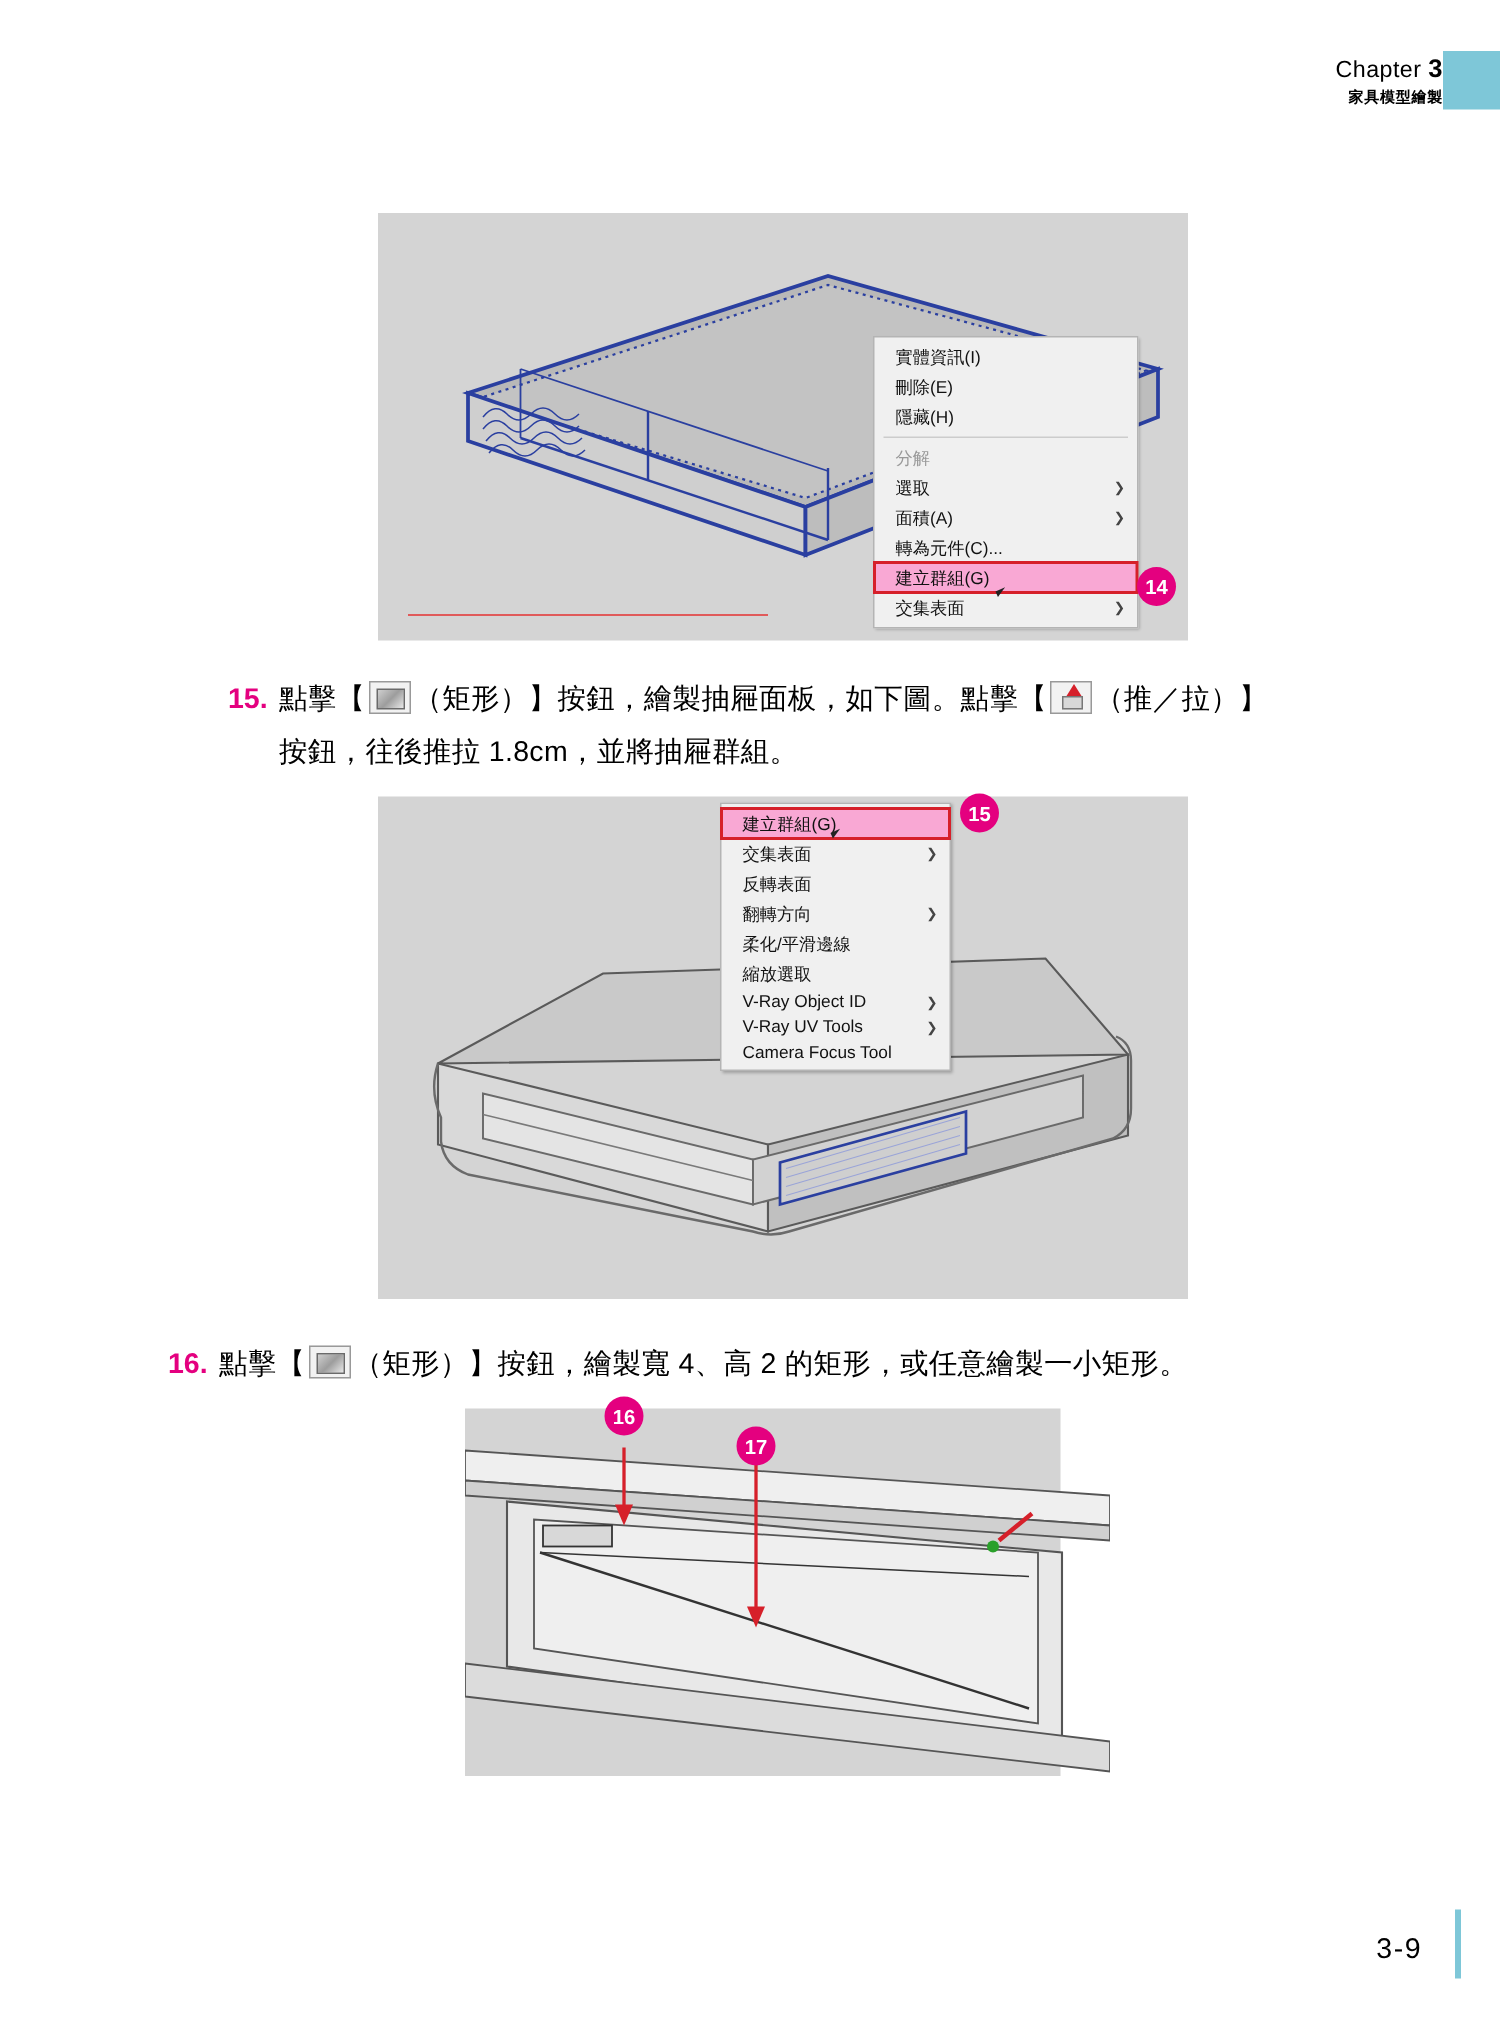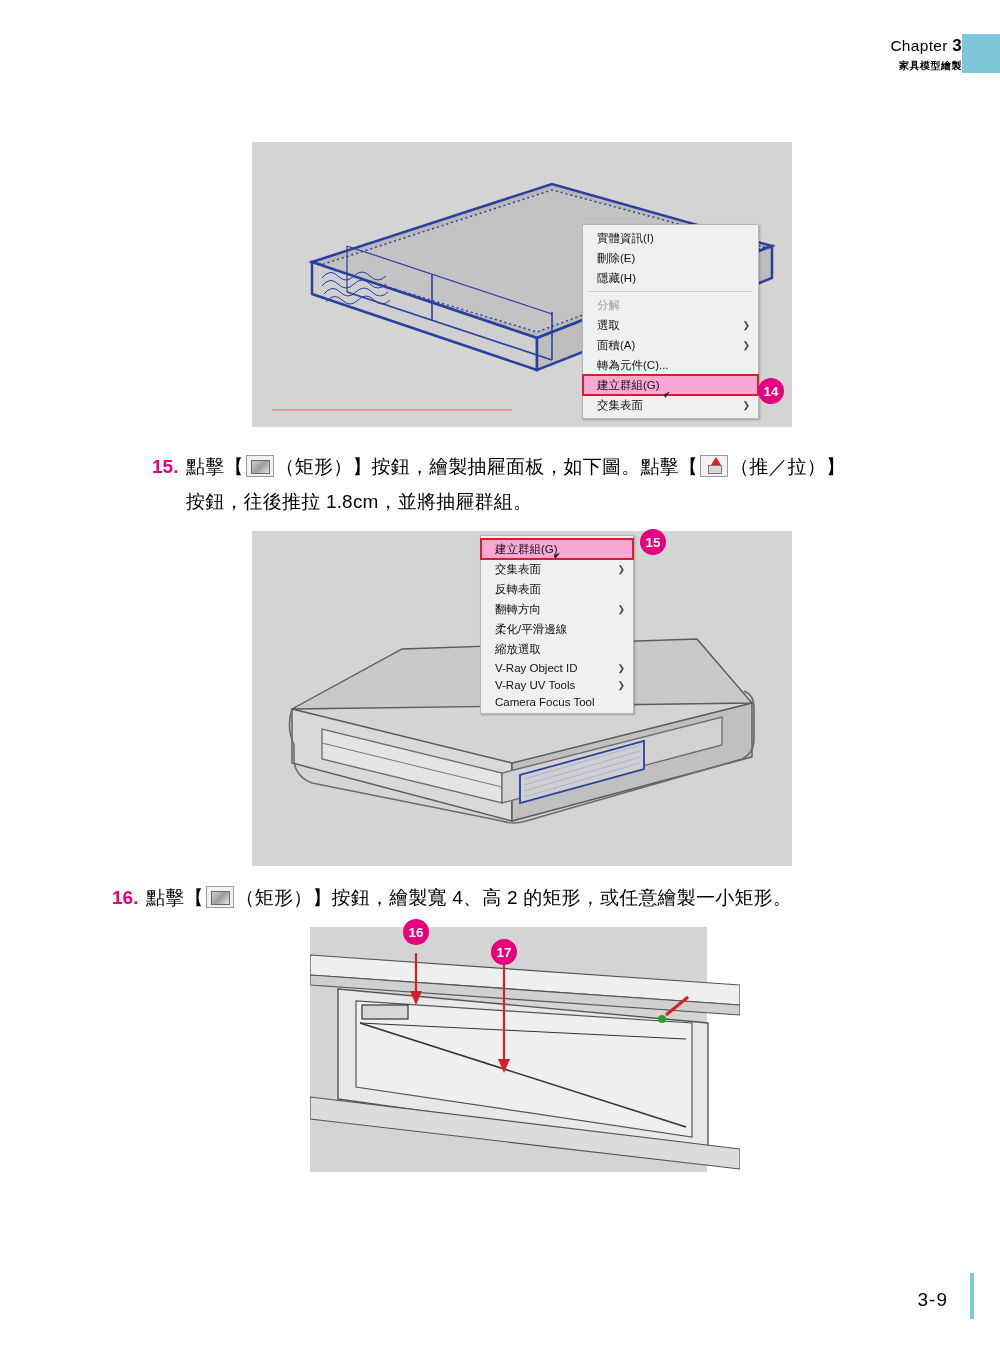--- a/index.html
+++ b/index.html
@@ -327,21 +327,21 @@
       <div class="ctx-item">柔化/平滑邊線</div>
       <div class="ctx-item">縮放選取</div>
       <div class="ctx-item"><span>V-Ray Object ID</span><span class="arrow">❯</span></div>
       <div class="ctx-item"><span>V-Ray UV Tools</span><span class="arrow">❯</span></div>
       <div class="ctx-item">Camera Focus Tool</div>
     </div>
     <div class="cursor" style="left:302px; top:22px;"></div>
     <div class="badge" style="left:388px; top:-2px;">15</div>
   </div>
 
-  <div class="step" style="margin-top:14px;">
+  <div class="step" style="margin-top:26px;">
     <div class="step-num">16.</div>
     <div class="step-body">
       <span>點擊【</span><span class="icon-box icon-rect"></span><span>（矩形）】按鈕，繪製寬 4、高 2 的矩形，或任意繪製一小矩形。</span>
     </div>
   </div>
 
 
   <div class="figure fig3">
     <svg class="fig-svg" width="430" height="245" viewBox="0 0 430 245">
 

